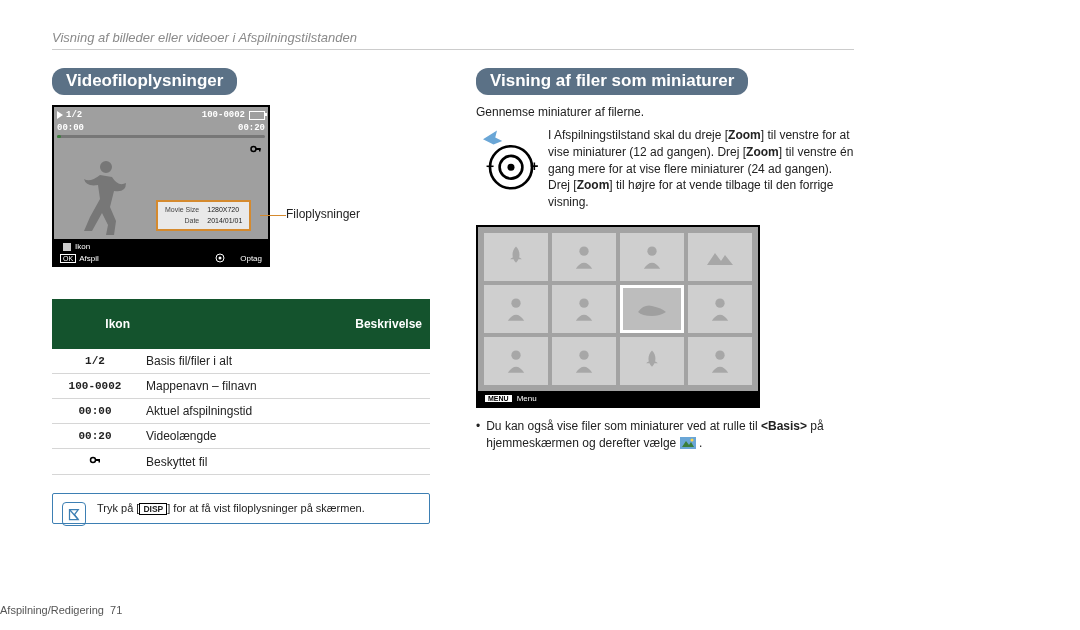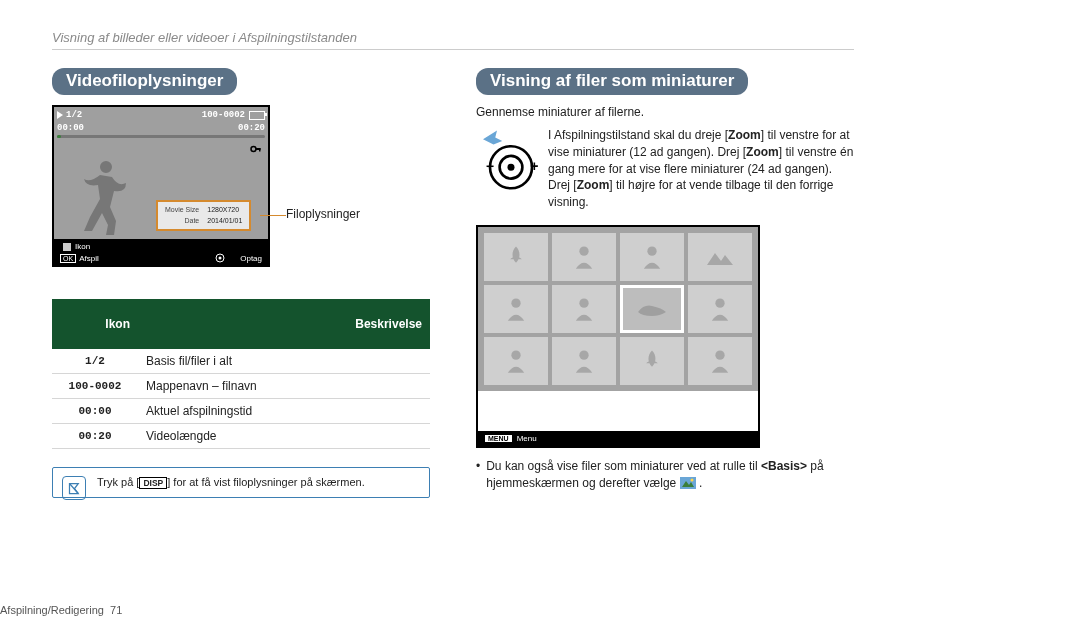--- a/index.html
+++ b/index.html
@@ -320,21 +320,20 @@
   }
   .thumb svg{opacity:.55;}
   .menu-row{
     background:#000;
     color:#fff;
     font-size:8px;
     padding:3px 6px;
     display:flex;
     gap:4px;
     align-items:center;
-    margin-top:40px;
   }
   .bullet {
     display: flex;
     gap: 6px;
     margin-top: 10px;
     font-size: 12px;
     line-height: 1.4;
   }
   .bullet .dot {
     flex-shrink: 0;
@@ -446,20 +445,28 @@
               <td>Mappenavn – filnavn</td>
             </tr>
         <tr>
               <td>00:00</td>
               <td>Aktuel afspilningstid</td>
             </tr>
         <tr>
               <td>00:20</td>
               <td>Videolængde</td>
             </tr>
+        <tr>
+          <td><svg width="16" height="12" viewBox="0 0 24 24">
+                  <circle cx="8" cy="12" r="5" fill="none" stroke="#000" stroke-width="3"></circle>
+                  <rect x="12" y="10" width="10" height="4" fill="#000"></rect>
+                  <rect x="19" y="10" width="3" height="7" fill="#000"></rect>
+                </svg></td>
+          <td>Beskyttet fil</td>
+        </tr>
       </tbody>
         </table>
 
       <div class="tip-box">
         <span class="badge">
           <svg viewBox="0 0 24 24">
               <path d="M4 4 h14 l-6 8 l6 8 h-14 z" fill="none" stroke="#3d7fb3" stroke-width="2"></path>
               <line x1="4" y1="4" x2="18" y2="20" stroke="#3d7fb3" stroke-width="2"></line>
             </svg>
         </span>

